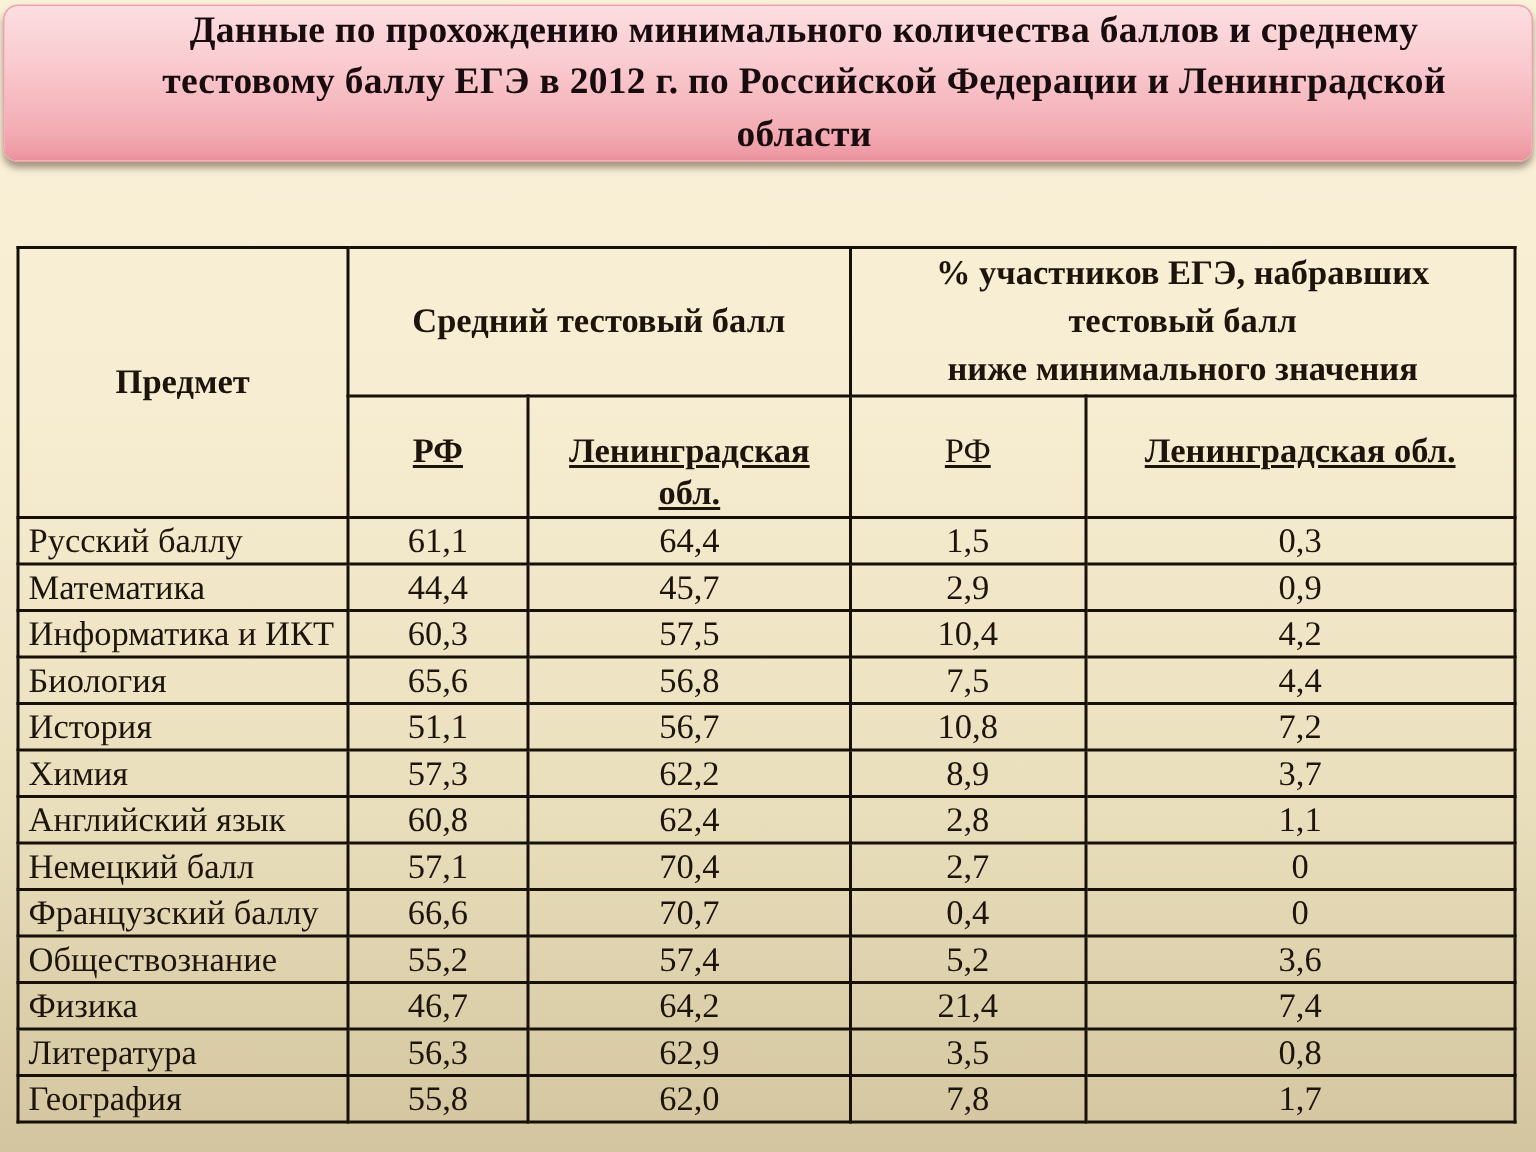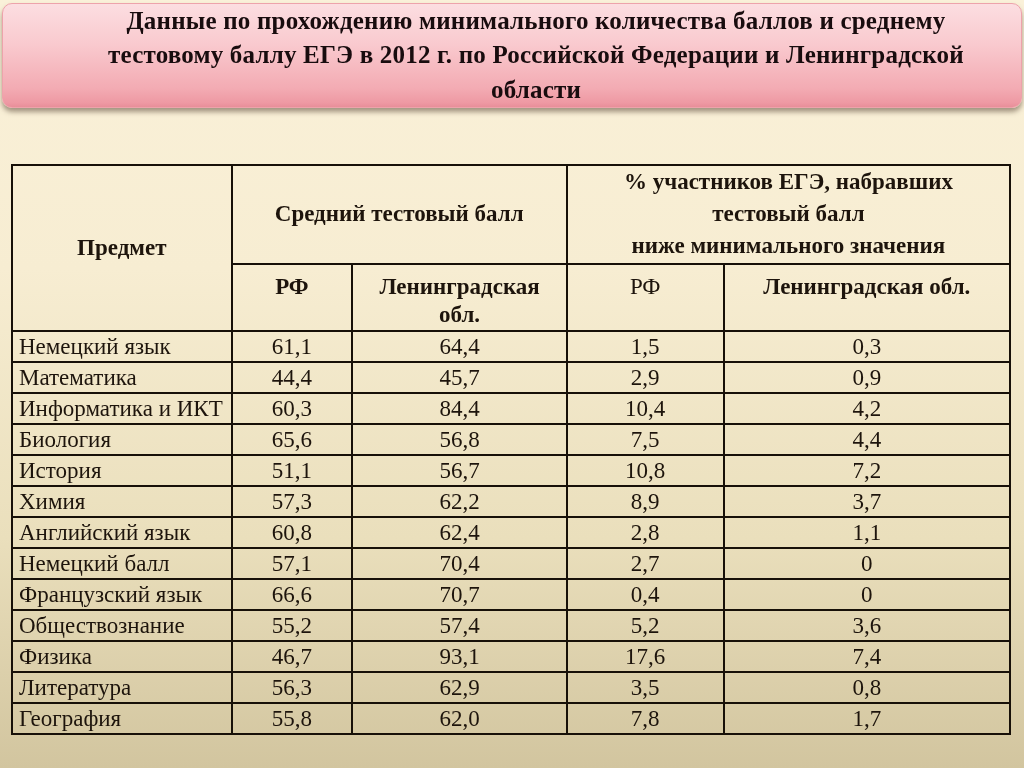--- a/index.html
+++ b/index.html
@@ -54,22 +54,23 @@
   tr.h1 { height: 90px; }
   tr.h1 th { vertical-align: middle; line-height: 1.4; }
   th.subject-h {
     text-align: center;
     padding-left: 8px;
     vertical-align: middle;
   }
   tr.h2 { height: 62px; }
   tr.h2 th {
     vertical-align: top;
-    padding-top: 8px;
+    padding-top: 22px;
     line-height: 1.25;
+    text-decoration: underline;
   }
   th.normal { font-weight: normal; }
   .pre { white-space: pre-line; }
 
   tbody td {
     font-size: 23px;
     text-align: center;
     height: 29px;
     vertical-align: middle;
     line-height: 1.18;
@@ -107,37 +108,37 @@
     <tr class="h2">
       <th>РФ</th>
       <th class="pre">Ленинградская
 обл.</th>
       <th class="normal">РФ</th>
       <th>Ленинградская обл.</th>
     </tr>
   </thead>
   <tbody>
     <tr>
-      <td class="subj">Немецкий язык</td>
+      <td class="subj">Русский баллу</td>
       <td>61,1</td>
       <td>64,4</td>
       <td>1,5</td>
       <td>0,3</td>
     </tr>
     <tr>
       <td class="subj">Математика</td>
       <td>44,4</td>
       <td>45,7</td>
       <td>2,9</td>
       <td>0,9</td>
     </tr>
     <tr>
       <td class="subj">Информатика и ИКТ</td>
       <td>60,3</td>
-      <td>84,4</td>
+      <td>57,5</td>
       <td>10,4</td>
       <td>4,2</td>
     </tr>
     <tr>
       <td class="subj">Биология</td>
       <td>65,6</td>
       <td>56,8</td>
       <td>7,5</td>
       <td>4,4</td>
     </tr>
@@ -163,38 +164,38 @@
       <td>1,1</td>
     </tr>
     <tr>
       <td class="subj">Немецкий балл</td>
       <td>57,1</td>
       <td>70,4</td>
       <td>2,7</td>
       <td>0</td>
     </tr>
     <tr>
-      <td class="subj">Французский язык</td>
+      <td class="subj">Французский баллу</td>
       <td>66,6</td>
       <td>70,7</td>
       <td>0,4</td>
       <td>0</td>
     </tr>
     <tr>
       <td class="subj">Обществознание</td>
       <td>55,2</td>
       <td>57,4</td>
       <td>5,2</td>
       <td>3,6</td>
     </tr>
     <tr>
       <td class="subj">Физика</td>
       <td>46,7</td>
-      <td>93,1</td>
-      <td>17,6</td>
+      <td>64,2</td>
+      <td>21,4</td>
       <td>7,4</td>
     </tr>
     <tr>
       <td class="subj">Литература</td>
       <td>56,3</td>
       <td>62,9</td>
       <td>3,5</td>
       <td>0,8</td>
     </tr>
     <tr>

